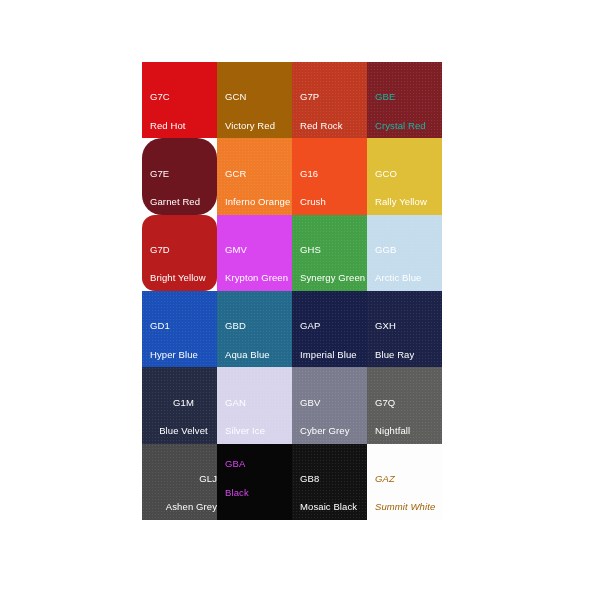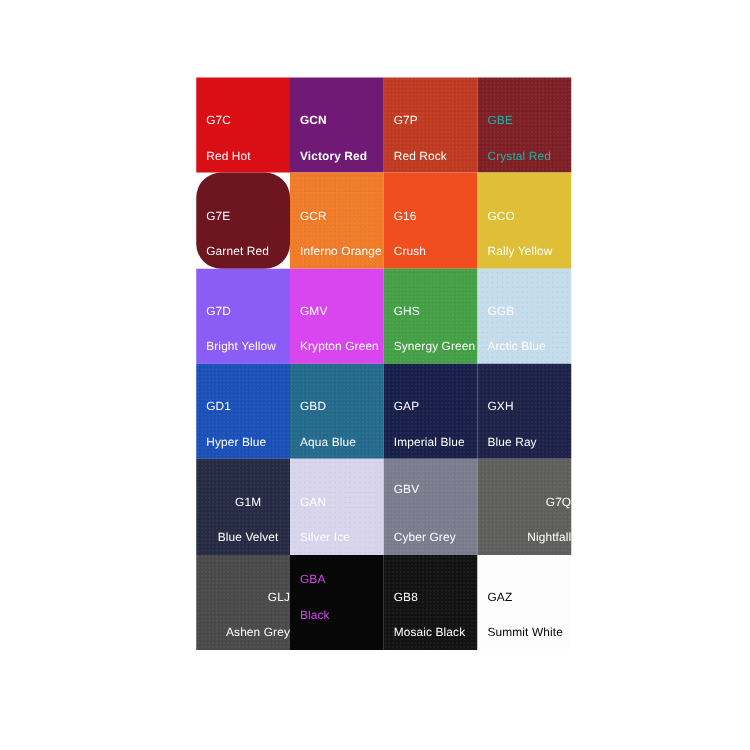--- a/index.html
+++ b/index.html
@@ -17,21 +17,21 @@
   #chart-root {
     position: relative;
     width: 600px;
     height: 600px;
     background: #ffffff;
   }
 
   
   #swatch-grid {
     position: absolute;
-    left: 157px;
+    left: 142px;
     top: 62px;
     width: 300px;
     height: 458px;
     display: grid;
     grid-template-columns: repeat(4, 1fr);
     grid-template-rows: repeat(6, 1fr);
     background: #ffffff;
   }
 
   .swatch {
@@ -74,21 +74,21 @@
 </style>
 </head>
 <body>
 
 <div id="chart-root">
   <div id="swatch-grid">
       <div class="swatch" style="background: rgb(218, 14, 21); color: rgb(255, 255, 255);">
         <span class="swatch-code">G7C</span>
         <span class="swatch-name">Red Hot</span>
       </div>
-      <div class="swatch" style="background: #701a75; color: rgb(255, 255, 255); font-weight: bold;">
+      <div class="swatch" style="background: #a16207; color: rgb(255, 255, 255);">
         <span class="swatch-code">GCN</span>
         <span class="swatch-name">Victory Red</span>
       </div>
       <div class="swatch metallic" style="background: rgb(192, 58, 34); color: rgb(255, 255, 255);">
         <span class="swatch-code">G7P</span>
         <span class="swatch-name">Red Rock</span>
       </div>
       <div class="swatch metallic" style="background: rgb(126, 31, 38); color: #14b8a6;">
         <span class="swatch-code">GBE</span>
         <span class="swatch-name">Crystal Red</span>
@@ -102,21 +102,21 @@
         <span class="swatch-name">Inferno Orange</span>
       </div>
       <div class="swatch" style="background: rgb(240, 78, 30); color: rgb(255, 255, 255);">
         <span class="swatch-code">G16</span>
         <span class="swatch-name">Crush</span>
       </div>
       <div class="swatch" style="background: rgb(224, 191, 56); color: rgb(255, 255, 255);">
         <span class="swatch-code">GCO</span>
         <span class="swatch-name">Rally Yellow</span>
       </div>
-      <div class="swatch" style="background: #8b5cf6; color: rgb(255, 255, 255);">
+      <div class="swatch" style="background: #b91c1c; color: rgb(255, 255, 255); border-radius: 13px;">
         <span class="swatch-code">G7D</span>
         <span class="swatch-name">Bright Yellow</span>
       </div>
       <div class="swatch" style="background: #d946ef; color: rgb(255, 255, 255);">
         <span class="swatch-code">GMV</span>
         <span class="swatch-name">Krypton Green</span>
       </div>
       <div class="swatch metallic" style="background: rgb(68, 160, 70); color: rgb(255, 255, 255);">
         <span class="swatch-code">GHS</span>
         <span class="swatch-name">Synergy Green</span>
@@ -142,38 +142,38 @@
         <span class="swatch-name">Blue Ray</span>
       </div>
       <div class="swatch metallic" style="background: rgb(38, 43, 68); color: rgb(255, 255, 255); align-items: center;">
         <span class="swatch-code">G1M</span>
         <span class="swatch-name">Blue Velvet</span>
       </div>
       <div class="swatch metallic" style="background: rgb(216, 212, 236); color: rgb(255, 255, 255);">
         <span class="swatch-code">GAN</span>
         <span class="swatch-name">Silver Ice</span>
       </div>
-      <div class="swatch metallic" style="background: rgb(123, 125, 142); color: rgb(255, 255, 255); gap: 11px;">
+      <div class="swatch metallic" style="background: rgb(123, 125, 142); color: rgb(255, 255, 255);">
         <span class="swatch-code">GBV</span>
         <span class="swatch-name">Cyber Grey</span>
       </div>
-      <div class="swatch metallic" style="background: rgb(94, 94, 92); color: rgb(255, 255, 255); text-align: right;">
+      <div class="swatch metallic" style="background: rgb(94, 94, 92); color: rgb(255, 255, 255);">
         <span class="swatch-code">G7Q</span>
         <span class="swatch-name">Nightfall</span>
       </div>
       <div class="swatch metallic" style="background: rgb(74, 74, 74); color: rgb(255, 255, 255); text-align: right;">
         <span class="swatch-code">GLJ</span>
         <span class="swatch-name">Ashen Grey</span>
       </div>
       <div class="swatch" style="background: rgb(7, 7, 7); color: #d946ef; justify-content: center;">
         <span class="swatch-code">GBA</span>
         <span class="swatch-name">Black</span>
       </div>
       <div class="swatch metallic" style="background: rgb(18, 18, 18); color: rgb(255, 255, 255);">
         <span class="swatch-code">GB8</span>
         <span class="swatch-name">Mosaic Black</span>
       </div>
-      <div class="swatch" style="background: rgb(253, 253, 253); color: #000000;">
+      <div class="swatch" style="background: rgb(253, 253, 253); color: #a16207; font-style: italic;">
         <span class="swatch-code">GAZ</span>
         <span class="swatch-name">Summit White</span>
       </div>
     </div>
 </div>
 
 </body></html>

